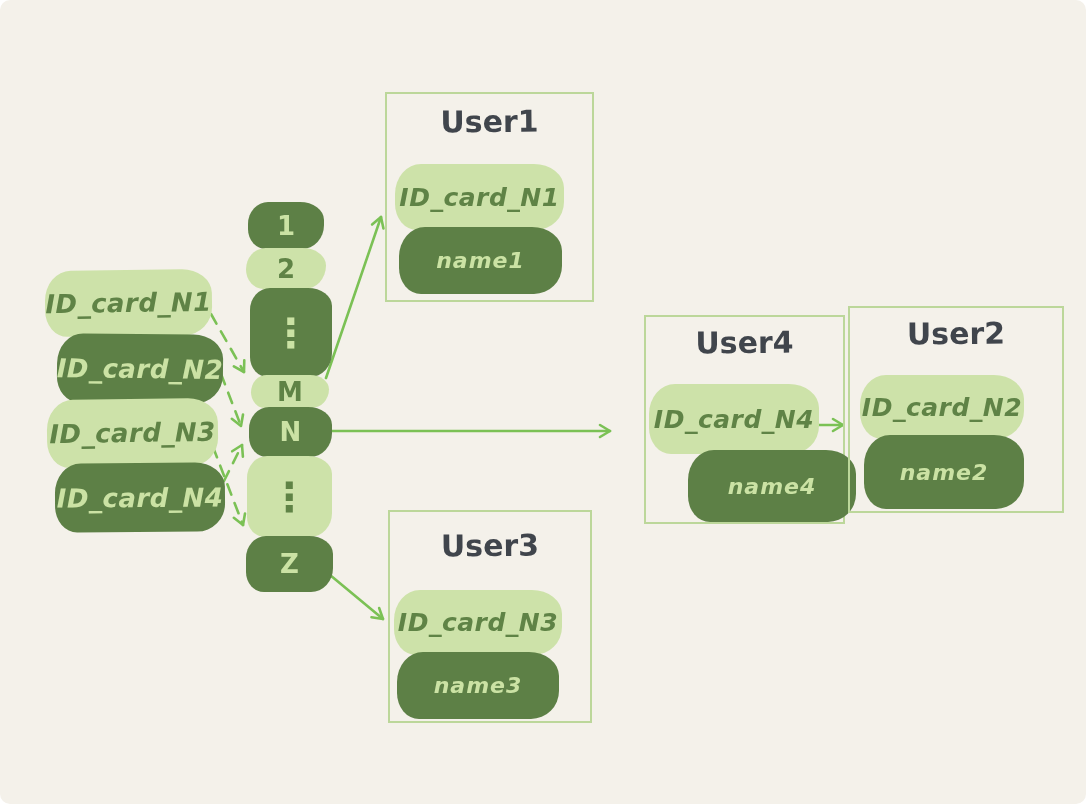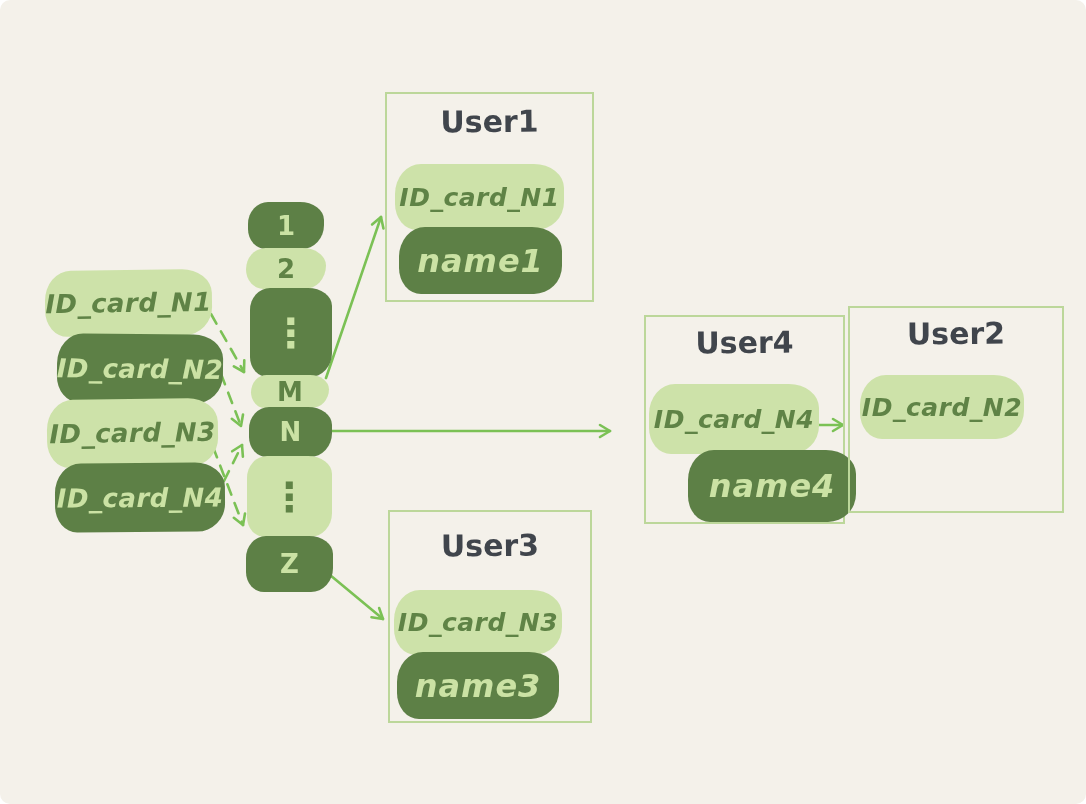--- a/index.html
+++ b/index.html
@@ -26,21 +26,21 @@
   .bucket.dark{background:#5d8046;color:#cbe2a4;}
   .bucket.dots{font-size:40px;line-height:1;font-weight:bold;}
   .userbox{
     position:absolute;border:2px solid #bcd79a;background:transparent;padding-left:20px;
   }
   .user-title{
     position:absolute;left:0;right:0;text-align:center;
     font-size:30px;font-weight:bold;color:#40454c;transform:rotate(-0.5deg);
   }
   .user-id{font-size:25px;}
-  .user-name{font-size:32px;letter-spacing:1px;}
+  .user-name{font-size:22px;letter-spacing:1px;}
 </style>
 </head>
 <body>
 
 <div class="canvas">
 
   <svg class="arrows" viewBox="0 0 1086 804">
     <defs>
       <marker id="ah" markerUnits="userSpaceOnUse" markerWidth="18" markerHeight="18" refX="13" refY="8" orient="auto">
         <path d="M3,2 L13,8 L3,14" fill="none" stroke="#7bc155" stroke-width="2.6" stroke-linecap="round" stroke-linejoin="round"></path>
@@ -111,20 +111,23 @@
     <div class="pill user-name dark" style="left:7px;top:133px;width:168px;height:72px;margin-left:35px;">
       <span>name4</span>
     </div>
   </div>
 
   <div class="userbox" style="left:848px;top:306px;width:192px;height:203px;">
     <div class="user-title" style="top:8px;">User2</div>
     <div class="pill user-id light" style="left:10px;top:67px;width:164px;height:64px;">
       <span>ID_card_N2</span>
     </div>
+    <div class="pill user-name dark" style="left:14px;top:127px;width:160px;height:74px;">
+      <span>name2</span>
+    </div>
   </div>
 
   <div class="userbox" style="left:388px;top:510px;width:180px;height:209px;">
     <div class="user-title" style="top:16px;">User3</div>
     <div class="pill user-id light" style="left:4px;top:78px;width:168px;height:65px;">
       <span>ID_card_N3</span>
     </div>
     <div class="pill user-name dark" style="left:7px;top:140px;width:162px;height:67px;text-align:center;">
       <span>name3</span>
     </div>

